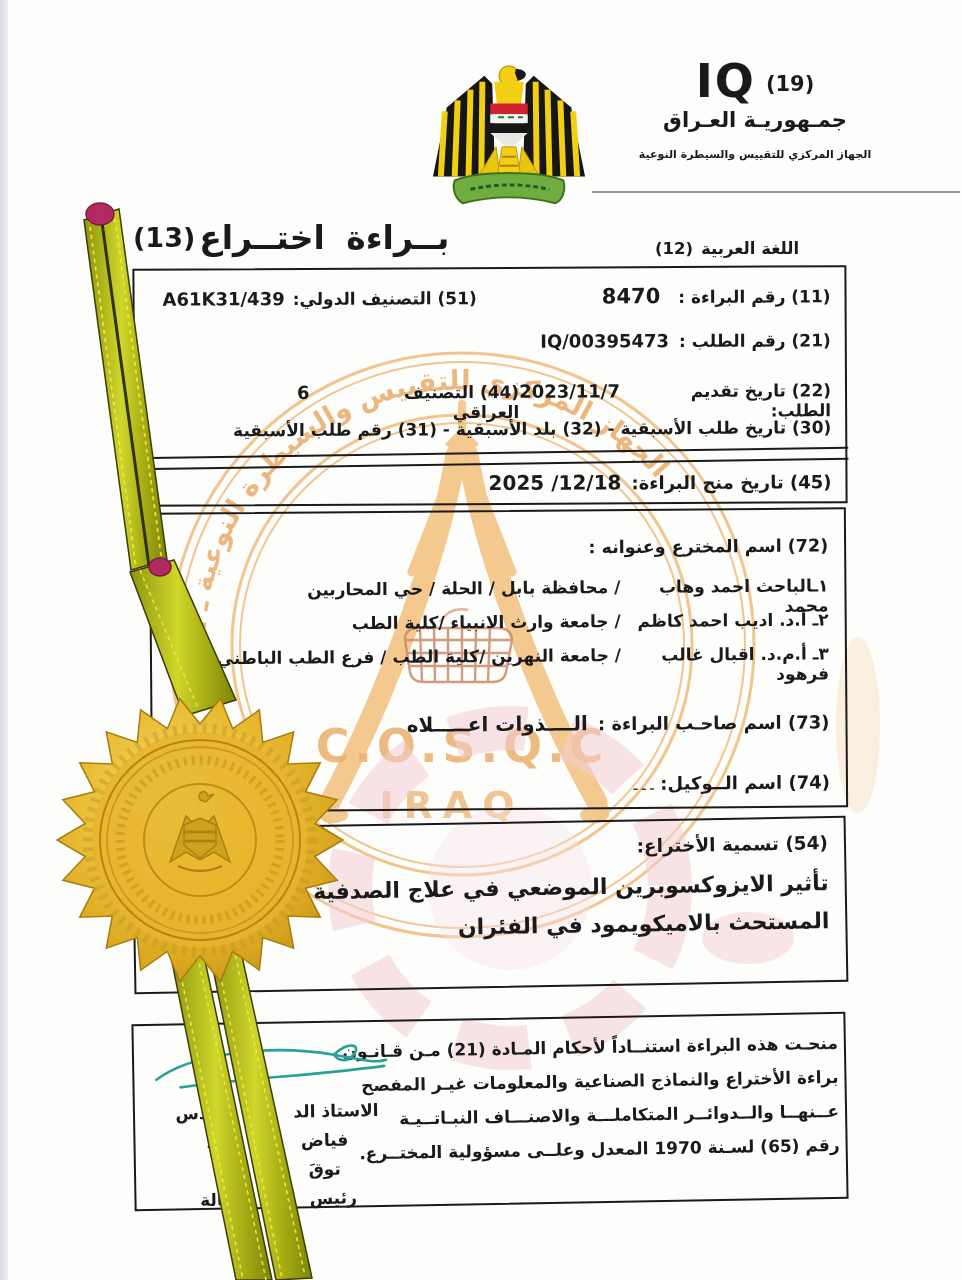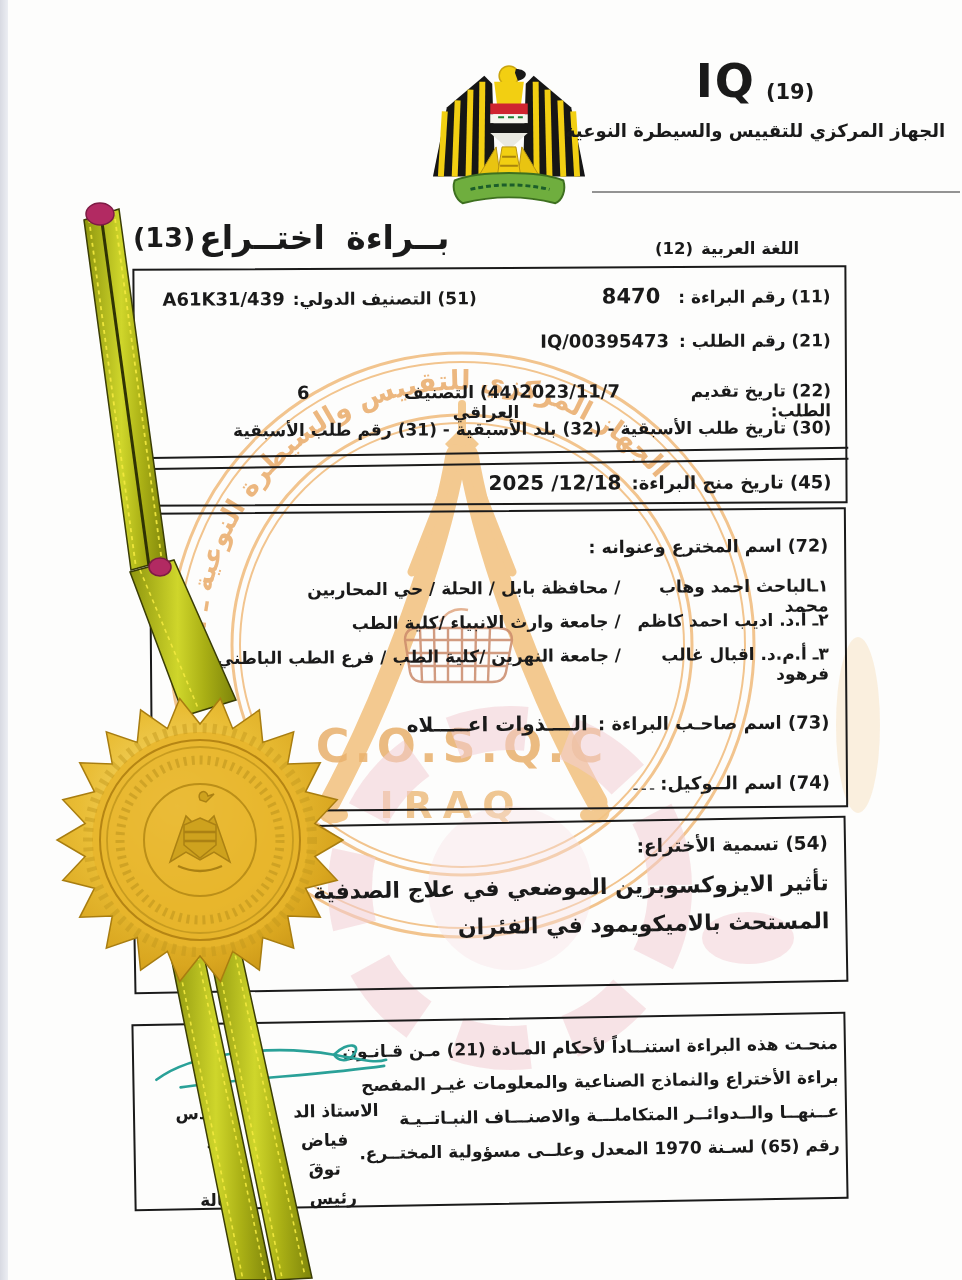--- a/index.html
+++ b/index.html
@@ -10,26 +10,26 @@
   }
   .edge-strip { position:absolute; left:0; top:0; width:8px; height:1280px;
     background:linear-gradient(90deg,#d8dae2,#eceef3); z-index:0; }
   svg.layer { position:absolute; left:0; top:0; pointer-events:none; }
   .wm { z-index:1; }
   .ribbon { z-index:3; }
   .seal { z-index:4; }
 
   
   .hdr { position:absolute; left:560px; top:58px; width:390px; text-align:center; z-index:2; }
-  .hdr .iq-line { display:flex; justify-content:center; align-items:flex-end; gap:10px; }
+  .hdr .iq-line { display:flex; justify-content:center; align-items:center; gap:10px; }
   .hdr .iq { font-size:46px; line-height:46px; letter-spacing:2px; }
   .hdr .c19 { font-size:21px; margin-top:6px; }
   .hdr .l1 { font-size:21px; margin-top:4px; }
   .hdr .l2 { font-size:21px; margin-top:3px; }
-  .hdr .l3 { font-size:18px; margin-top:16px; }
+  .hdr .l3 { font-size:11px; margin-top:16px; }
   .hdr-rule { position:absolute; left:592px; top:191px; width:368px; height:2px;
     background:#3c3c3c; opacity:.55; z-index:2; }
   .emblem { position:absolute; left:423px; top:60px; z-index:2; }
 
   
   .doc-title { position:absolute; left:133px; top:218px; display:flex; align-items:center; gap:4px; z-index:2; }
   .doc-title .code { font-size:27px; }
   .doc-title .txt { font-size:33px; word-spacing:10px; }
   .lang { position:absolute; left:655px; top:239px; display:flex; gap:8px; font-size:16.5px; z-index:2; }
 
@@ -162,20 +162,21 @@
       <path d="M30,122 C55,112 115,112 140,122 C143,132 139,142 132,145 C100,137 70,137 38,145 C31,141 27,131 30,122 Z" fill="#6fae3e" stroke="#3e7020" stroke-width="2"></path>
       <path d="M46,131 Q85,122 126,131" stroke="#1c5e2a" stroke-width="3" fill="none" stroke-dasharray="5 3"></path>
     </g>
   </svg>
 
   <div class="hdr" dir="ltr">
     <div class="iq-line">
       <span class="iq">IQ</span>
       <span class="c19">(19)</span>
     </div>
+    <div class="l1" dir="rtl">جمـهوريـة العـراق</div>
     <div class="l3" dir="rtl">الجهاز المركزي للتقييس والسيطرة النوعية</div>
   </div>
   <div class="hdr-rule"></div>
 
   <div class="doc-title">
     <span class="code">(13)</span>
     <span class="txt" dir="rtl">بــراءة اختــراع</span>
   </div>
   <div class="lang">
     <span>(12)</span>

